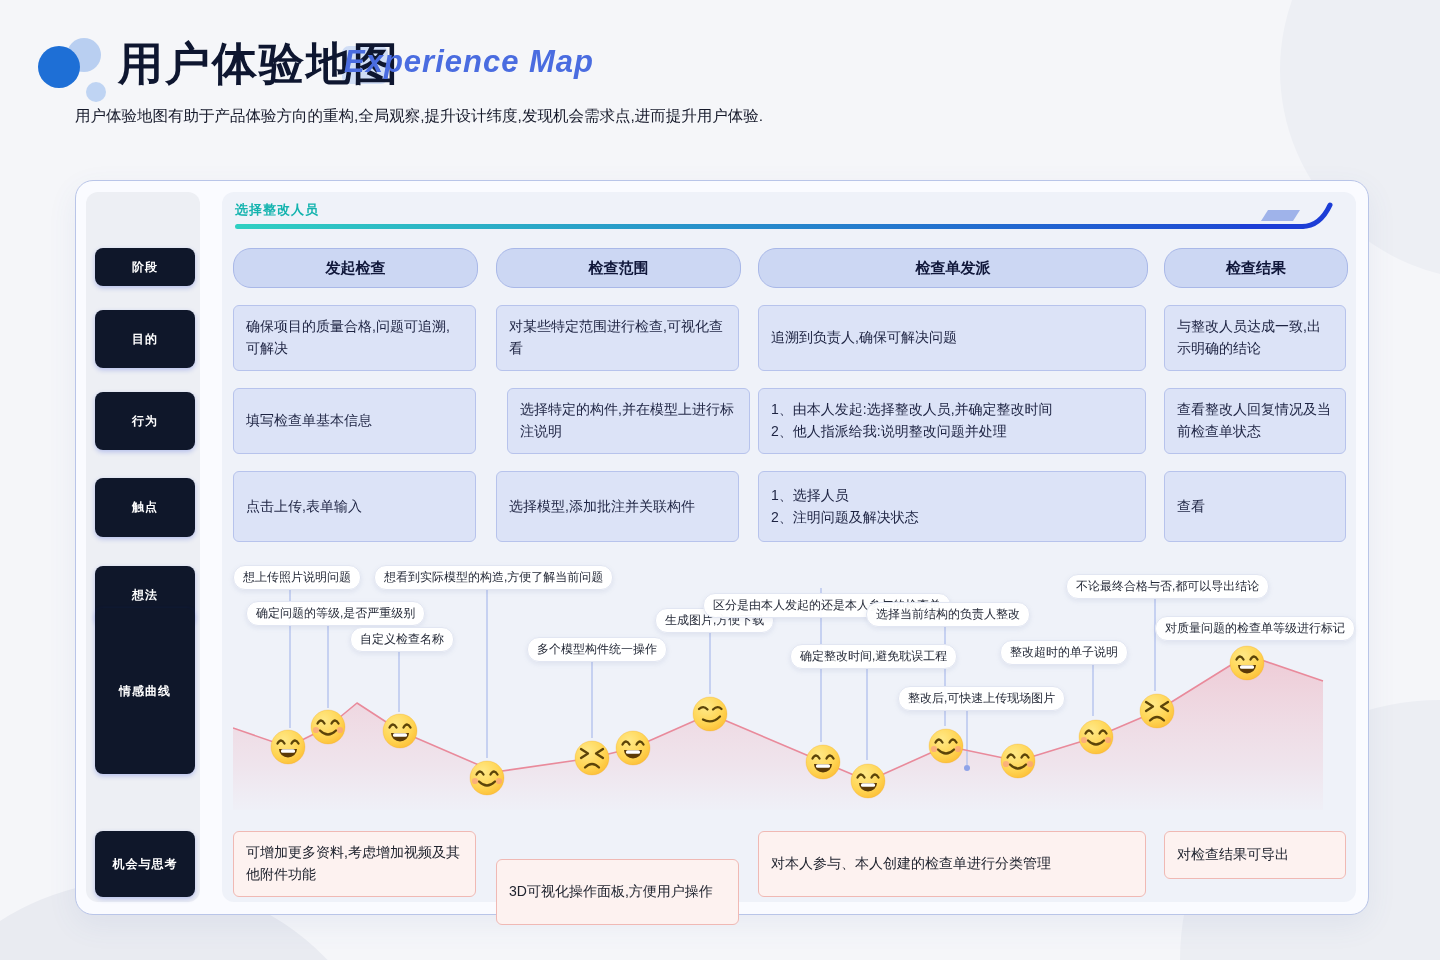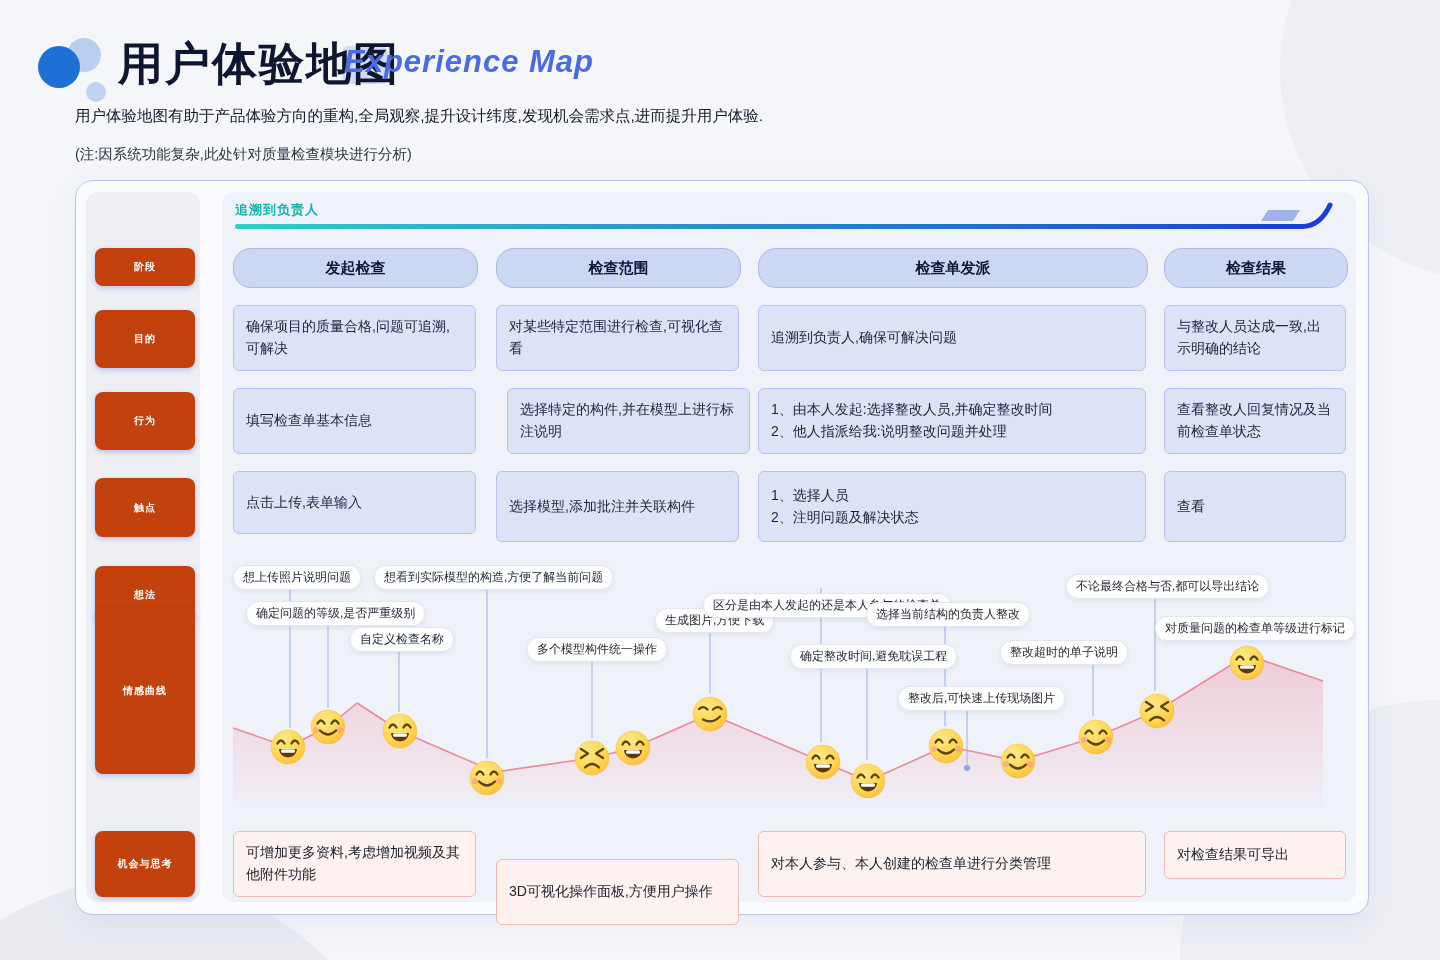--- a/index.html
+++ b/index.html
@@ -16,21 +16,21 @@
   .title-en-block{position:absolute;left:342px;top:46px;width:46px;height:38px;background:#c9d8f4;border-radius:7px;opacity:.85;}
   .title-en{position:absolute;left:344px;top:44px;font-size:31px;font-weight:bold;font-style:italic;color:#4a6ce0;letter-spacing:1px;}
   .desc{position:absolute;left:75px;top:106px;font-size:15.5px;color:#15192a;}
   .note{position:absolute;left:75px;top:145px;font-size:14.5px;color:#2e3542;}
 
   
   .panel{position:absolute;left:75px;top:180px;width:1292px;height:733px;background:#fafbff;border:1.5px solid #b9c5e8;border-radius:18px;box-shadow:0 10px 30px rgba(80,100,160,.08);}
   .side-panel{position:absolute;left:86px;top:192px;width:114px;height:710px;background:#edeff4;border-radius:12px;}
   .content-panel{position:absolute;left:222px;top:192px;width:1134px;height:710px;background:#eff2f9;border-radius:12px;}
 
-  .side-btn{position:absolute;left:95px;width:100px;background:#c2410c;color:#ffffff;font-weight:bold;font-size:10px;letter-spacing:1px;border-radius:8px;display:flex;align-items:center;justify-content:center;box-shadow:0 2px 5px rgba(20,52,212,.25);}
+  .side-btn{position:absolute;left:95px;width:100px;background:#0f172a;color:#ffffff;font-weight:bold;font-size:12px;letter-spacing:1px;border-radius:8px;display:flex;align-items:center;justify-content:center;box-shadow:0 2px 5px rgba(20,52,212,.25);}
 
   .flow-label{position:absolute;left:235px;top:201px;font-size:13px;font-weight:bold;color:#13b3ae;letter-spacing:1px;}
   .flow-line{position:absolute;left:235px;top:224px;width:1070px;height:4.5px;border-radius:3px;background:linear-gradient(90deg,#2fd0c2,#1d41d5);}
   .flow-arrow{position:absolute;left:1240px;top:195px;width:100px;height:45px;}
 
   .stage-header{position:absolute;background:#ccd7f3;border:1px solid #a9b8e8;border-radius:18px;display:flex;align-items:center;justify-content:center;font-size:15px;font-weight:bold;color:#10173a;}
   .card{position:absolute;background:#dce3f7;border:1px solid #b7c3ec;border-radius:6px;display:flex;align-items:center;padding:8px 12px;box-sizing:border-box;font-size:14px;color:#1d2342;line-height:1.55;white-space:pre-line;}
   .card.pink{background:#fdf2f0;border:1px solid #f0b9b4;color:#20242f;}
 
   .pill{position:absolute;background:rgba(255,255,255,.96);border:1px solid #e2e6f2;border-radius:12px;padding:3px 9px;font-size:12px;color:#252a38;white-space:nowrap;box-shadow:0 2px 5px rgba(120,135,180,.14);z-index:6;}
@@ -48,45 +48,44 @@
 
   <svg class="logo" viewBox="0 0 84 74">
     <circle cx="48" cy="21" r="17" fill="#aac6ef" opacity="0.8"></circle>
     <circle cx="23" cy="33" r="21" fill="#1e6fd6"></circle>
     <circle cx="60" cy="58" r="10" fill="#b9d0f2" opacity="0.9"></circle>
   </svg>
   <div class="title-en-block"></div>
   <div class="title-cn">用户体验地图</div>
   <div class="title-en">Experience Map</div>
   <div class="desc">用户体验地图有助于产品体验方向的重构,全局观察,提升设计纬度,发现机会需求点,进而提升用户体验.</div>
-  <div class="note">(注:因系统功能复杂,此处针对质量检查模块进行分析)</div>
 
   <div class="panel"></div>
   <div class="side-panel"></div>
   <div class="content-panel"></div>
 
-  <div class="flow-label">追溯到负责人</div>
+  <div class="flow-label">选择整改人员</div>
   <div class="flow-line"></div>
   <svg class="flow-arrow" viewBox="0 0 100 45">
     <polygon points="28,15 60,15 53,26 21,26" fill="#9fb3ea"></polygon>
     <path d="M 0 31.5 L 62 31.5 Q 80 31.5 90 10" fill="none" stroke="#1c3dd6" stroke-width="5" stroke-linecap="round"></path>
   </svg>
 
   <div id="dyn">
       <div class="side-btn" style="left: 95px; top: 248px; width: 100px; height: 38px;">阶段</div>
       <div class="side-btn" style="left: 95px; top: 310px; width: 100px; height: 58px; text-align: right;">目的</div>
       <div class="side-btn" style="left: 95px; top: 392px; width: 100px; height: 58px;">行为</div>
       <div class="side-btn" style="left: 95px; top: 478px; width: 100px; height: 59px;">触点</div>
       <div class="side-btn" style="left: 95px; top: 566px; width: 100px; height: 58px;">想法</div>
       <div class="side-btn" style="left: 95px; top: 608px; width: 100px; height: 166px;">情感曲线</div>
       <div class="side-btn" style="left: 95px; top: 831px; width: 100px; height: 66px;">机会与思考</div>
       <div class="stage-header" style="left: 233px; top: 248px; width: 243px; height: 38px;">发起检查</div>
       <div class="card" style="left: 233px; top: 305px; width: 243px; height: 66px;">确保项目的质量合格,问题可追溯,可解决</div>
       <div class="card" style="left: 233px; top: 388px; width: 243px; height: 66px;">填写检查单基本信息</div>
-      <div class="card" style="left: 233px; top: 471px; width: 243px; height: 63px;">点击上传,表单输入</div>
+      <div class="card" style="left: 233px; top: 471px; width: 243px; height: 71px;">点击上传,表单输入</div>
       <div class="card pink" style="left: 233px; top: 831px; width: 243px; height: 66px;">可增加更多资料,考虑增加视频及其他附件功能</div>
       <div class="stage-header" style="left: 496px; top: 248px; width: 243px; height: 38px;">检查范围</div>
       <div class="card" style="left: 496px; top: 305px; width: 243px; height: 66px;">对某些特定范围进行检查,可视化查看</div>
       <div class="card" style="left: 496px; top: 388px; width: 243px; height: 66px; margin-left: 11px;">选择特定的构件,并在模型上进行标注说明</div>
       <div class="card" style="left: 496px; top: 471px; width: 243px; height: 71px;">选择模型,添加批注并关联构件</div>
       <div class="card pink" style="left: 496px; top: 831px; width: 243px; height: 66px; margin-top: 28px;">3D可视化操作面板,方便用户操作</div>
       <div class="stage-header" style="left: 758px; top: 248px; width: 388px; height: 38px;">检查单发派</div>
       <div class="card" style="left: 758px; top: 305px; width: 388px; height: 66px;">追溯到负责人,确保可解决问题</div>
       <div class="card" style="left: 758px; top: 388px; width: 388px; height: 66px;">1、由本人发起:选择整改人员,并确定整改时间
 2、他人指派给我:说明整改问题并处理</div>

